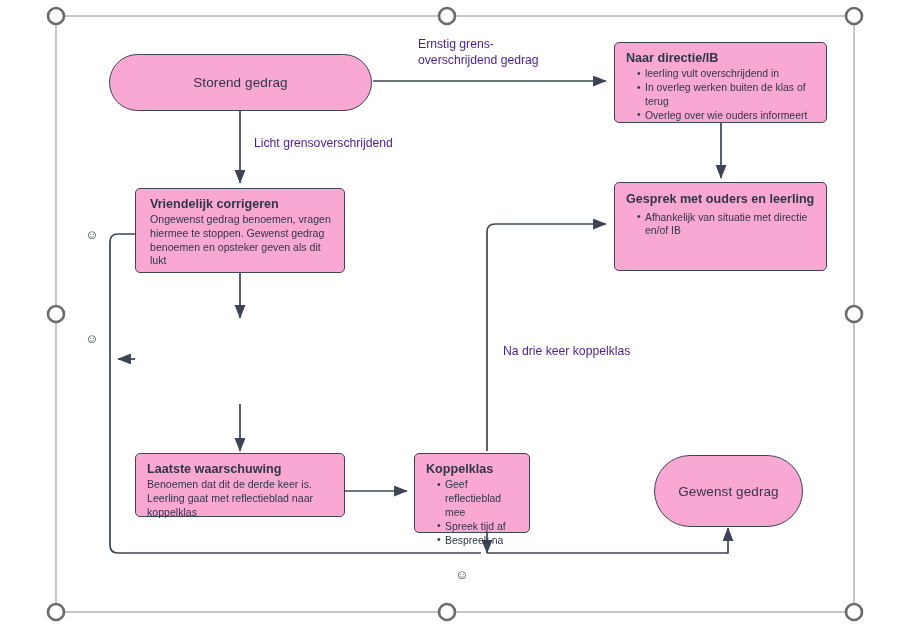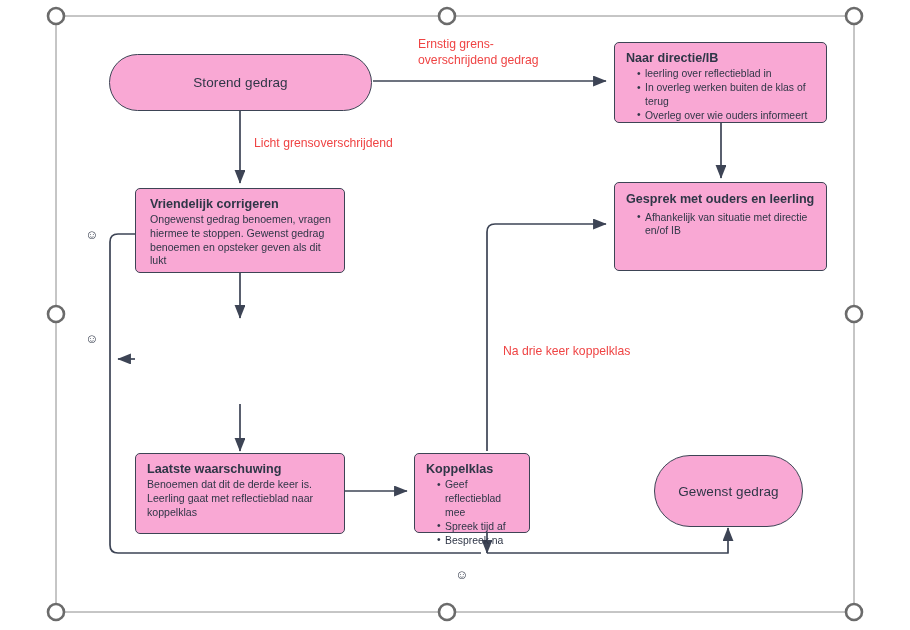--- a/index.html
+++ b/index.html
@@ -84,21 +84,21 @@
     font-weight: normal;
     font-size: 13.5px;
     color: #2f3647;
     letter-spacing: .1px;
   }
   
   .edge-label {
     position: absolute;
     font-size: 12.2px;
     line-height: 1.32;
-    color: #ef4444;
+    color: #4c1d95;
     white-space: pre-line;
   }
   
   .smiley {
     position: absolute;
     font-size: 13px;
     line-height: 1;
     color: #2f3647;
     user-select: none;
   }
@@ -158,40 +158,40 @@
     </g>
   </svg>
 
   <div class="node rounded" style="left:109px; top:54px; width:263px; height:57px;">
     <span class="pill-label">Storend gedrag</span>
   </div>
 
   <div class="node rect" style="left:614px; top:42px; width:213px; height:81px;">
     <div class="n-title">Naar directie/IB</div>
     <ul class="n-list">
-      <li>leerling over reflectieblad in</li>
+      <li>leerling vult overschrijdend in</li>
       <li>In overleg werken buiten de klas of terug</li>
       <li>Overleg over wie ouders informeert</li>
     </ul>
   </div>
 
   <div class="node rect" style="left:614px; top:182px; width:213px; height:89px;">
     <div class="n-title spaced">Gesprek met ouders en leerling</div>
     <ul class="n-list">
       <li>Afhankelijk van situatie met directie en/of IB</li>
     </ul>
   </div>
 
   <div class="node rect" style="left:135px; top:188px; width:210px; height:85px;padding-left:14px;">
     <div class="n-title">Vriendelijk corrigeren</div>
     <div class="n-body">Ongewenst gedrag benoemen, vragen hiermee te stoppen. Gewenst gedrag benoemen en opsteker geven als dit lukt</div>
   </div>
 
 
-  <div class="node rect" style="left:135px; top:453px; width:210px; height:81px;">
+  <div class="node rect" style="left:135px; top:453px; width:210px; height:64px;">
     <div class="n-title">Laatste waarschuwing</div>
     <div class="n-body">Benoemen dat dit de derde keer is. Leerling gaat met reflectieblad naar koppelklas</div>
   </div>
 
   <div class="node rect" style="left:414px; top:453px; width:116px; height:80px;">
     <div class="n-title">Koppelklas</div>
     <ul class="n-list">
       <li>Geef reflectieblad mee</li>
       <li>Spreek tijd af</li>
       <li>Bespreek na</li>

